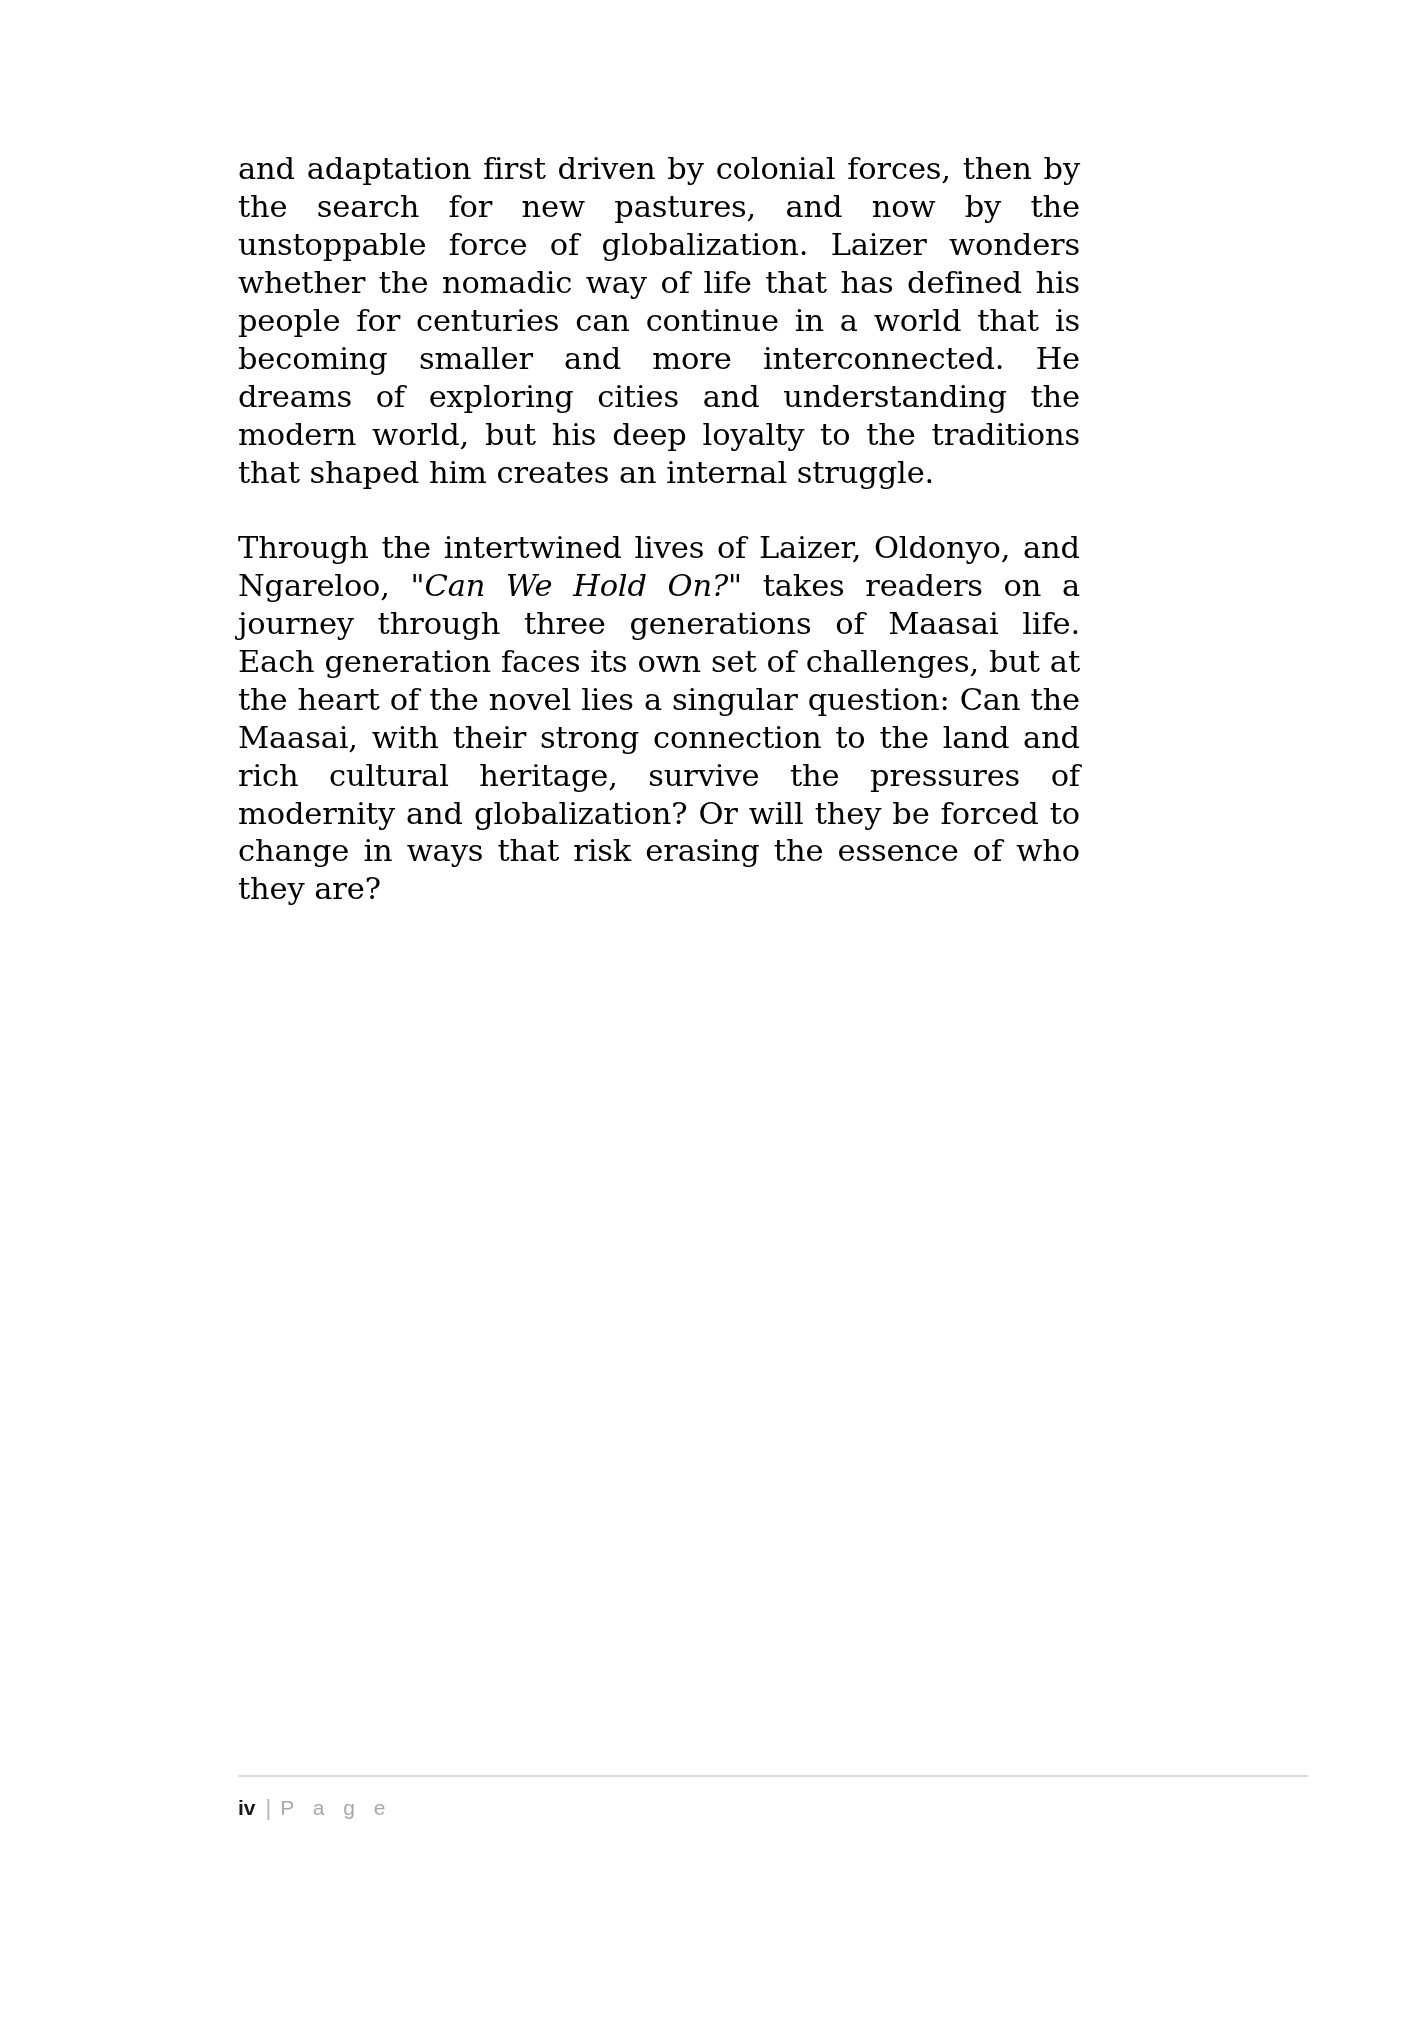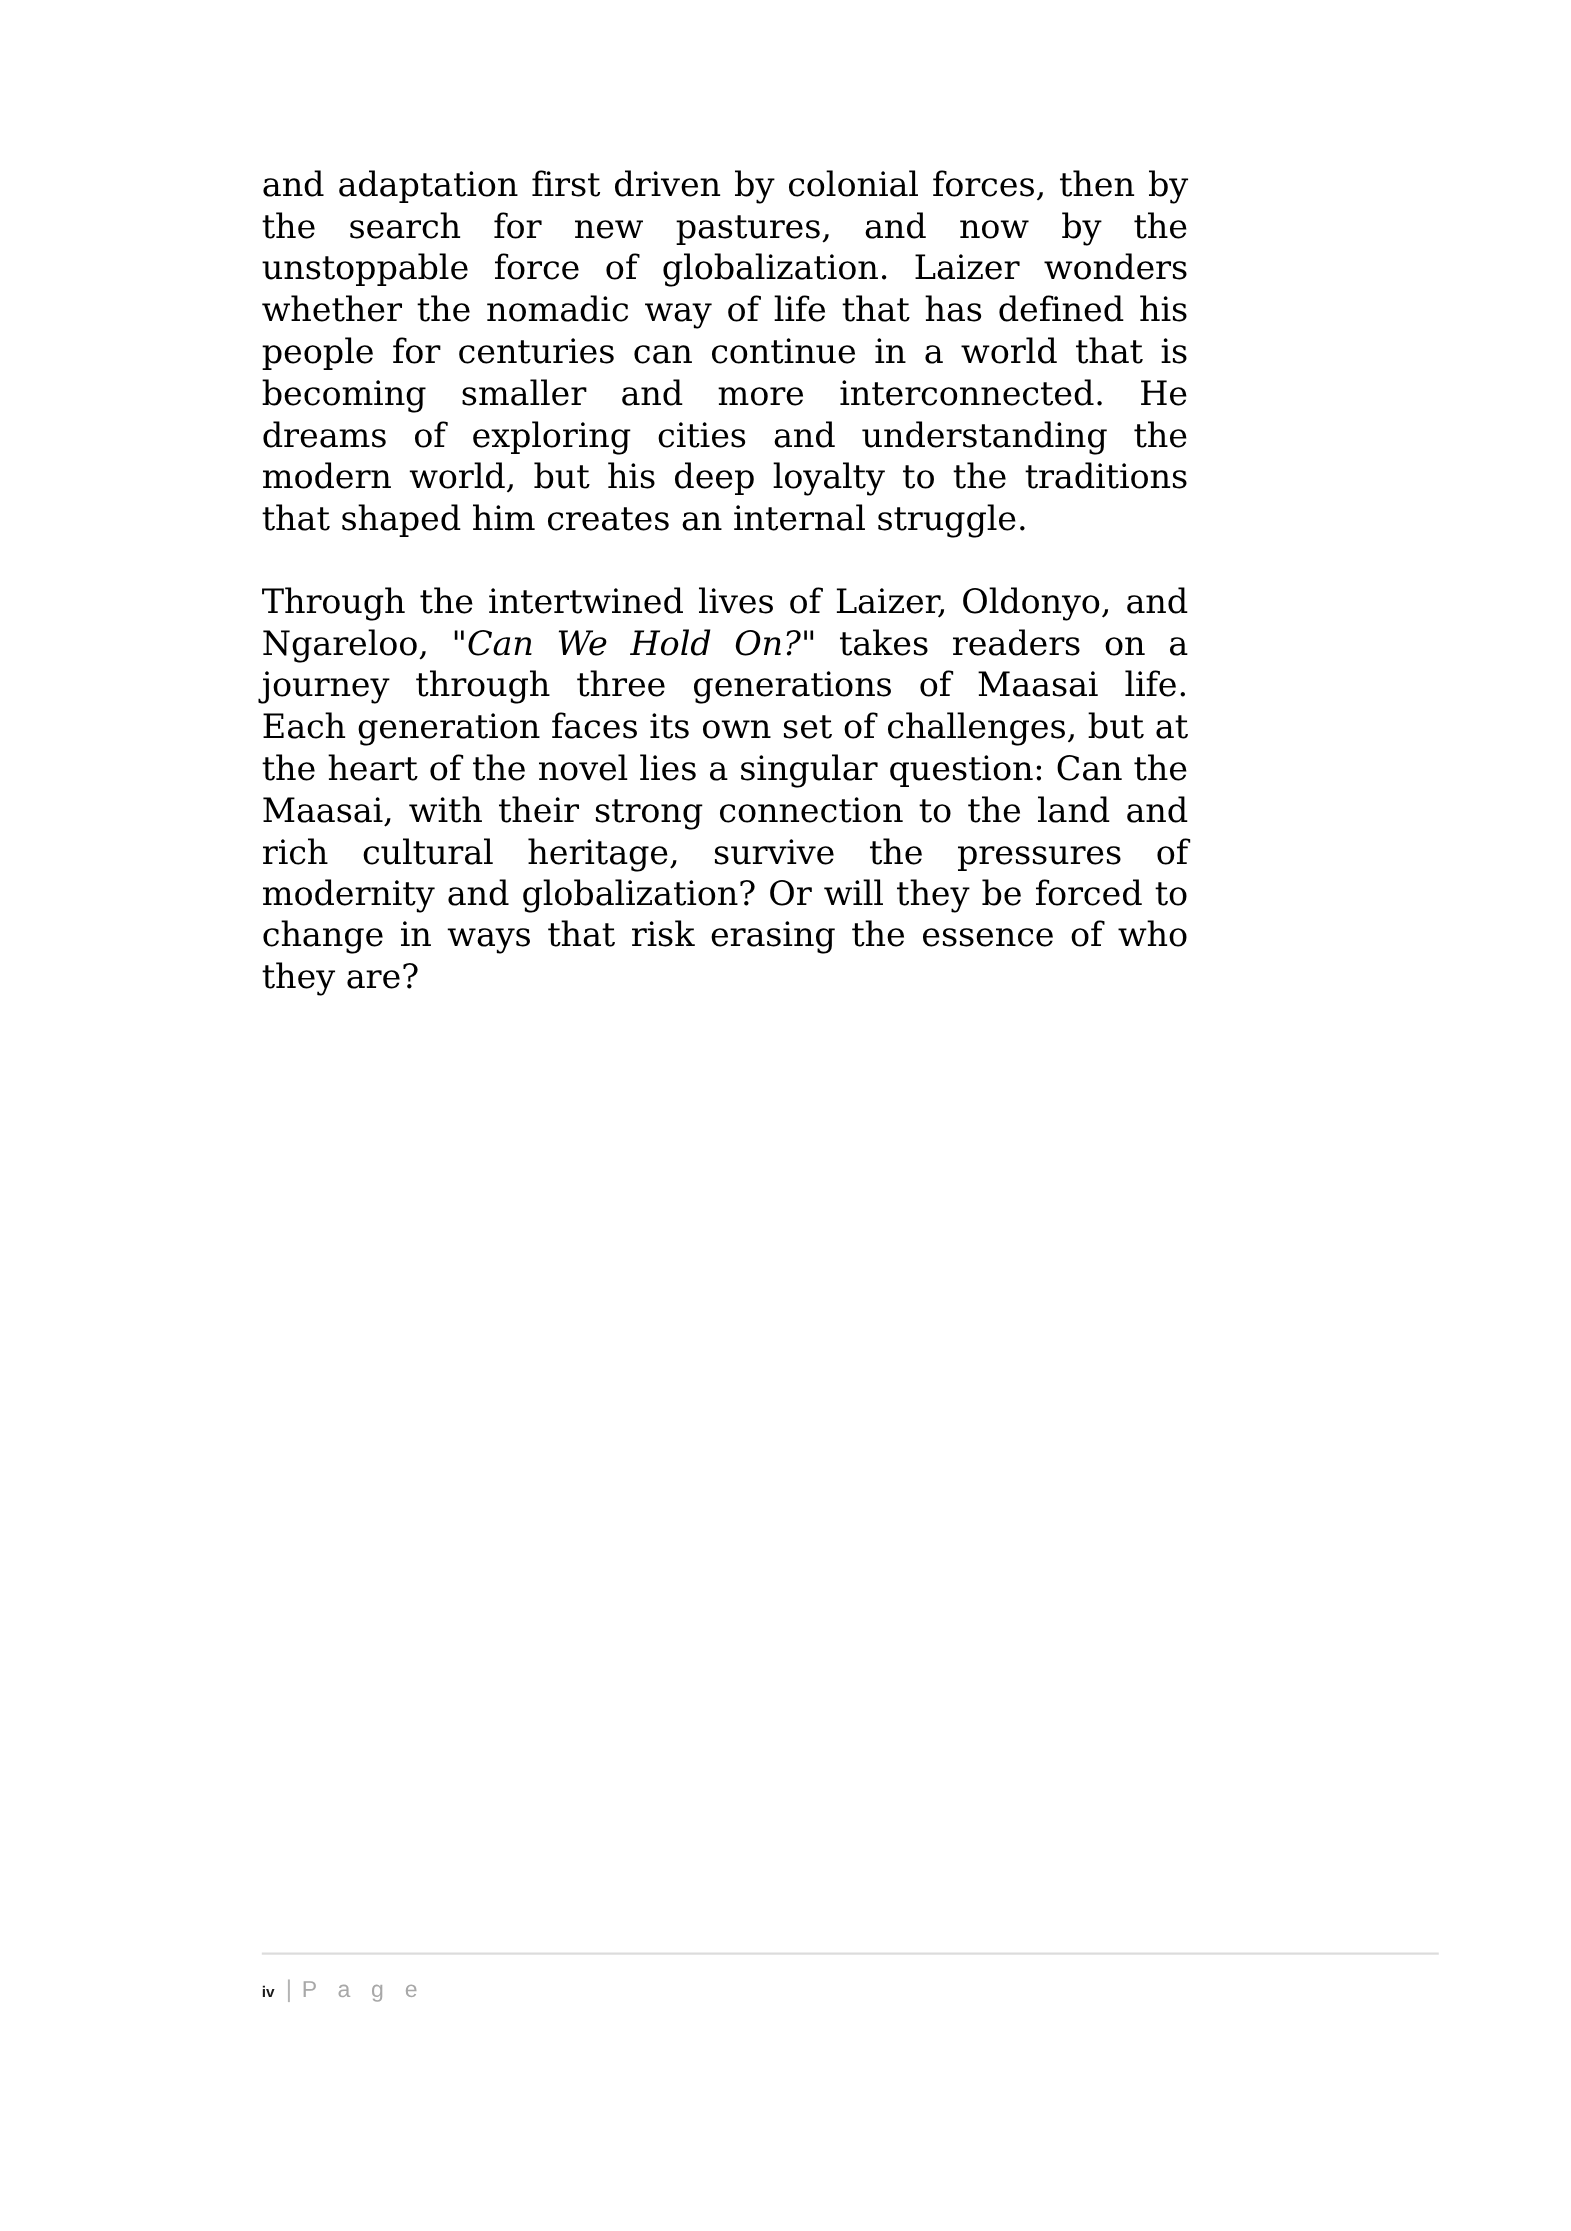--- a/index.html
+++ b/index.html
@@ -65,21 +65,21 @@
   }
 
   .footer-inner {
     display: flex;
     align-items: baseline;
     margin-top: 18px;
     font-family: "Liberation Sans", "DejaVu Sans", sans-serif;
   }
 
   .footer-page-number {
-    font-size: 14px;
+    font-size: 21px;
     font-weight: bold;
     color: #1a1a1a;
     letter-spacing: 0px;
   }
 
   .footer-separator {
     font-size: 22px;
     font-weight: 300;
     color: #b4b4b4;
     margin: 0 9px 0 10px;

